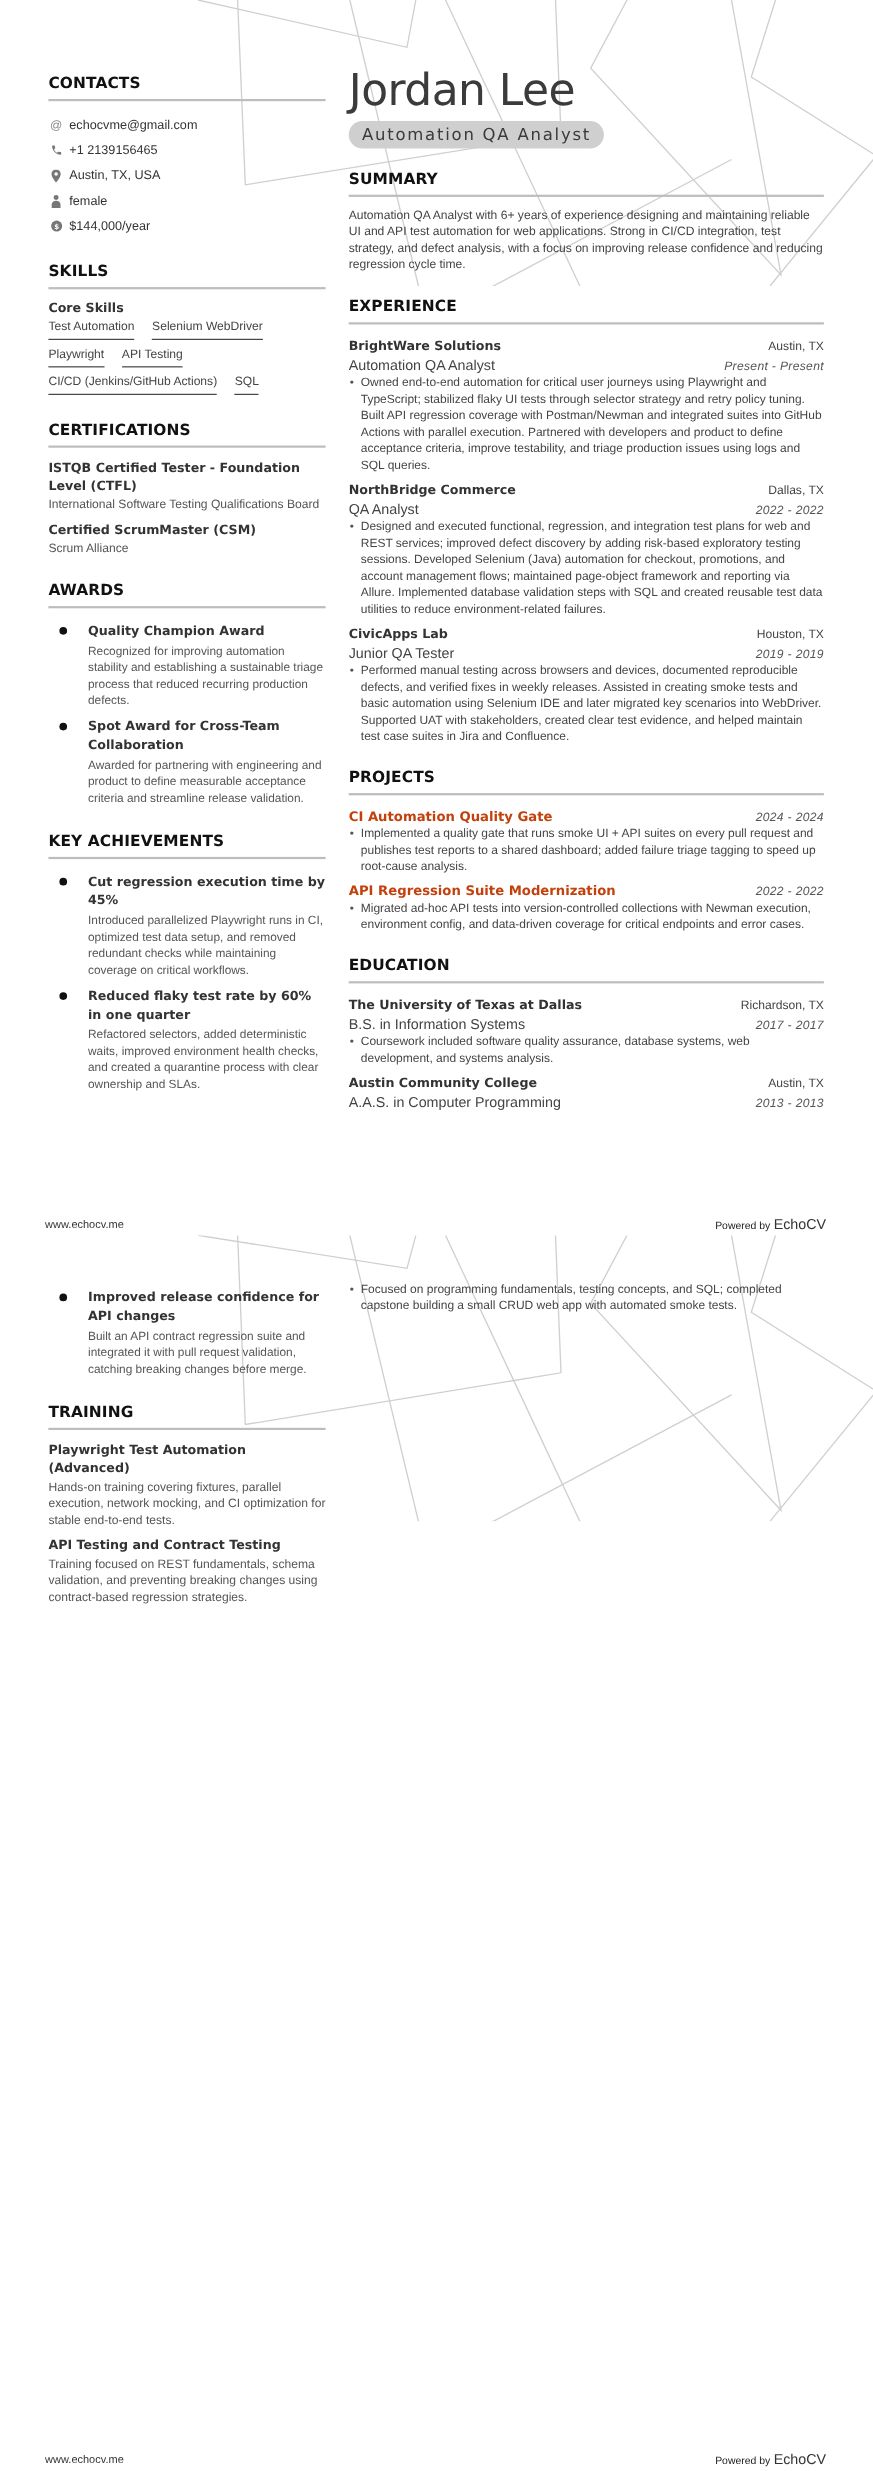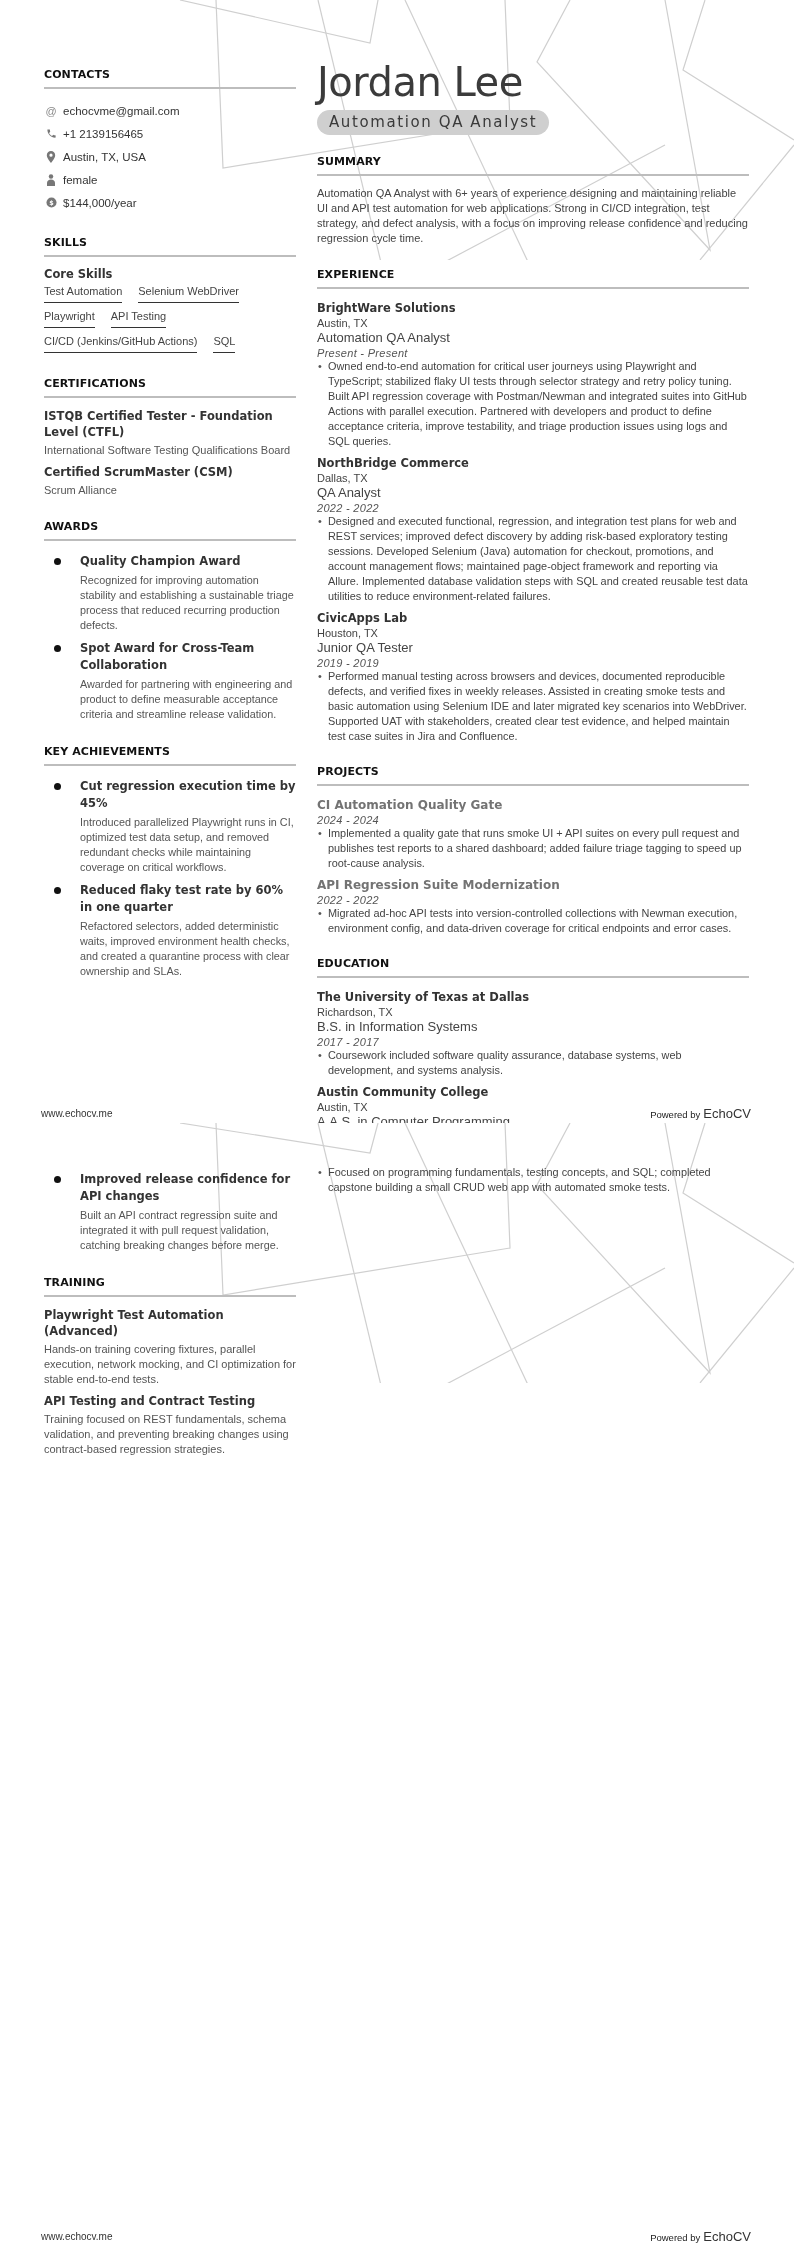--- a/index.html
+++ b/index.html
@@ -6,21 +6,21 @@
   html, body { width: 794px; background: #ffffff; }
   body { font-family: "Liberation Sans", "DejaVu Sans", sans-serif; color: #3a3a3a; }
   .page { position: relative; width: 794px; height: 1123px; overflow: hidden; background: #fff; }
   .page + .page { border-top: 0; }
   .bg-lines { position: absolute; left: 0; top: 0; width: 794px; height: 260px; pointer-events: none; }
   .bg-lines line, .bg-lines polyline { stroke: #cfcfcf; stroke-width: 1.2; fill: none; }
 
   .col-left { position: absolute; left: 44px; width: 252px; }
   .col-right { position: absolute; left: 317px; width: 432px; }
 
-  .section-title { font-family: "DejaVu Sans", sans-serif; font-weight: bold; font-size: 11px; color: #111; letter-spacing: 0.1px; padding-bottom: 6px; border-bottom: 2.5px solid #bdbdbd; margin-bottom: 10px; }
+  .section-title { font-family: "DejaVu Sans", sans-serif; font-weight: bold; font-size: 14px; color: #111; letter-spacing: 0.1px; padding-bottom: 6px; border-bottom: 2.5px solid #bdbdbd; margin-bottom: 10px; }
 
   .contact-row { display: flex; align-items: center; height: 23px; font-size: 11.5px; color: #333; }
   .contact-row .ic { width: 14px; height: 14px; margin-right: 5px; display: inline-flex; align-items: center; justify-content: center; color: #8a8a8a; font-size: 11px; }
 
   .skill-group-title { font-family: "DejaVu Sans", sans-serif; font-weight: bold; font-size: 11.5px; color: #333; margin-bottom: 4px; }
   .skill-tags { display: flex; flex-wrap: wrap; column-gap: 16px; row-gap: 7px; text-align: center; }
   .skill-tag { font-size: 11px; color: #444; padding-bottom: 5px; border-bottom: 1.3px solid #333; }
 
   .cert-title { font-family: "DejaVu Sans", sans-serif; font-weight: bold; font-size: 11.5px; color: #333; line-height: 16px; margin-top: 6px; }
   .cert-sub { font-size: 11px; color: #555; line-height: 15px; margin-top: 3px; }
@@ -29,30 +29,30 @@
   .bullet-item .dot { position: absolute; left: 10px; top: 5px; width: 7px; height: 7px; border-radius: 50%; background: #111; }
   .bullet-item .b-title { font-family: "DejaVu Sans", sans-serif; font-weight: bold; font-size: 11.5px; color: #333; line-height: 17px; }
   .bullet-item .b-desc { font-size: 10.8px; color: #555; line-height: 15px; margin-top: 3px; }
 
   .name { font-family: "DejaVu Sans", sans-serif; font-size: 40px; color: #3b3b3b; letter-spacing: -0.5px; line-height: 44px; }
   .title-pill { display: inline-block; margin-top: 6px; padding: 3px 12px 4px 12px; border-radius: 16px; background: #cfcfcf; font-family: "DejaVu Sans", sans-serif; font-size: 15px; letter-spacing: 1.6px; color: #3a3a3a; }
 
   .summary-text { font-size: 11px; line-height: 15px; color: #444; }
 
   .entry { margin-bottom: 5px; }
-  .entry-row { display: flex; justify-content: space-between; align-items: baseline; flex-direction: column; }
+  .entry-row { display: flex; justify-content: space-between; align-items: baseline; }
   .entry-org { font-family: "DejaVu Sans", sans-serif; font-weight: bold; font-size: 11.5px; color: #333; line-height: 18px; }
   .entry-loc { font-size: 11px; color: #444; }
   .entry-role { font-size: 13px; color: #444; line-height: 18px; }
   .entry-date { font-size: 11px; color: #555; letter-spacing: 0.3px; font-style: italic; }
   .entry-bullets { list-style: none; }
   .entry-bullets li { position: relative; padding-left: 11px; font-size: 10.9px; line-height: 15px; color: #444; }
   .entry-bullets li::before { content: "\2022"; position: absolute; left: 1px; top: 0; color: #555; }
 
-  .proj-title { font-family: "DejaVu Sans", sans-serif; font-weight: bold; font-size: 12px; color: #737373; line-height: 18px; }
+  .proj-title { font-family: "DejaVu Sans", sans-serif; font-weight: bold; font-size: 12px; color: #c2410c; line-height: 18px; }
 
   .footer { position: absolute; left: 41px; right: 43px; display: flex; justify-content: space-between; align-items: center; }
   .footer .site { font-size: 10px; color: #333; }
   .footer .powered { font-size: 9.5px; color: #222; }
   .footer .brand { font-size: 13px; color: #333; margin-left: 3px; }
 </style>
 </head>
 <body>
 
 <div class="page">

